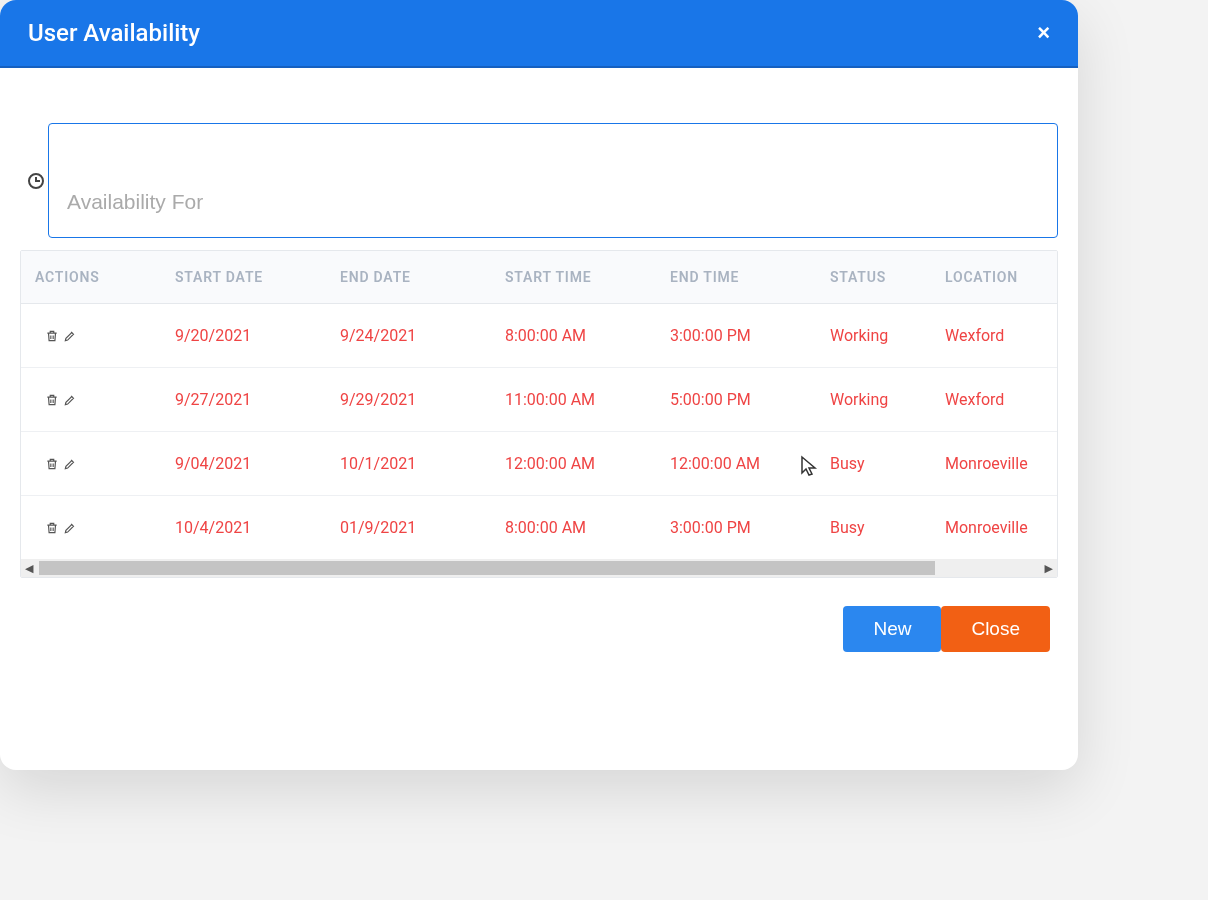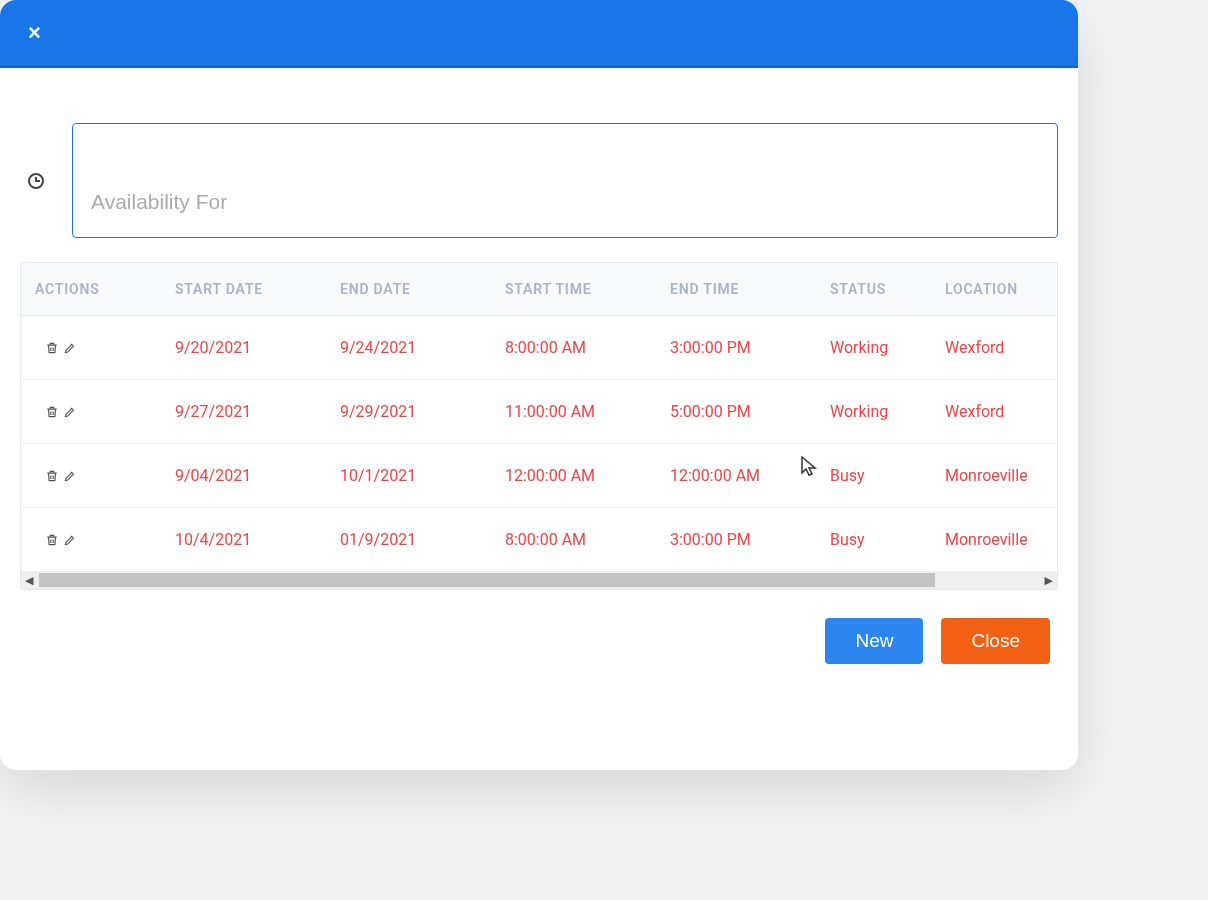--- a/index.html
+++ b/index.html
@@ -46,22 +46,22 @@
       background: none;
       border: none;
       line-height: 1;
     }
     .modal-body {
       padding: 55px 20px 20px 20px;
     }
     .filter-row {
       display: flex;
       align-items: center;
-      gap: 28px;
-      margin-bottom: 24px;
+      gap: 4px;
+      margin-bottom: 12px;
       padding-left: 8px;
     }
     .clock-icon {
       width: 16px;
       height: 16px;
       border: 2px solid #444;
       border-radius: 50%;
       position: relative;
       flex-shrink: 0;
     }
@@ -162,21 +162,20 @@
     .scroll-track {
       flex: 1;
       height: 14px;
       background: #c4c4c4;
       margin: 0 6px;
       margin-right: 110px;
     }
     .button-row {
       display: flex;
       justify-content: flex-end;
-      gap: 18px;
       margin-top: 28px;
       padding-right: 8px;
     }
     .btn {
       border: none;
       border-radius: 4px;
       font-size: 19px;
       font-weight: 500;
       padding: 12px 30px;
       cursor: pointer;
@@ -199,20 +198,21 @@
       width: 1208px;
       height: 900px;
     }
   </style>
 </head>
 <body>
 
 <div class="page-wrap">
 <div class="modal">
   <div class="modal-header">
+    <div class="modal-title">User Availability</div>
     <button class="close-x">×</button>
   </div>
 
   <div class="modal-body">
     <div class="filter-row">
       <span class="clock-icon"></span>
       <input class="filter-input" type="text" placeholder="Availability For" style="">
     </div>
 
     <div class="table-wrap">

